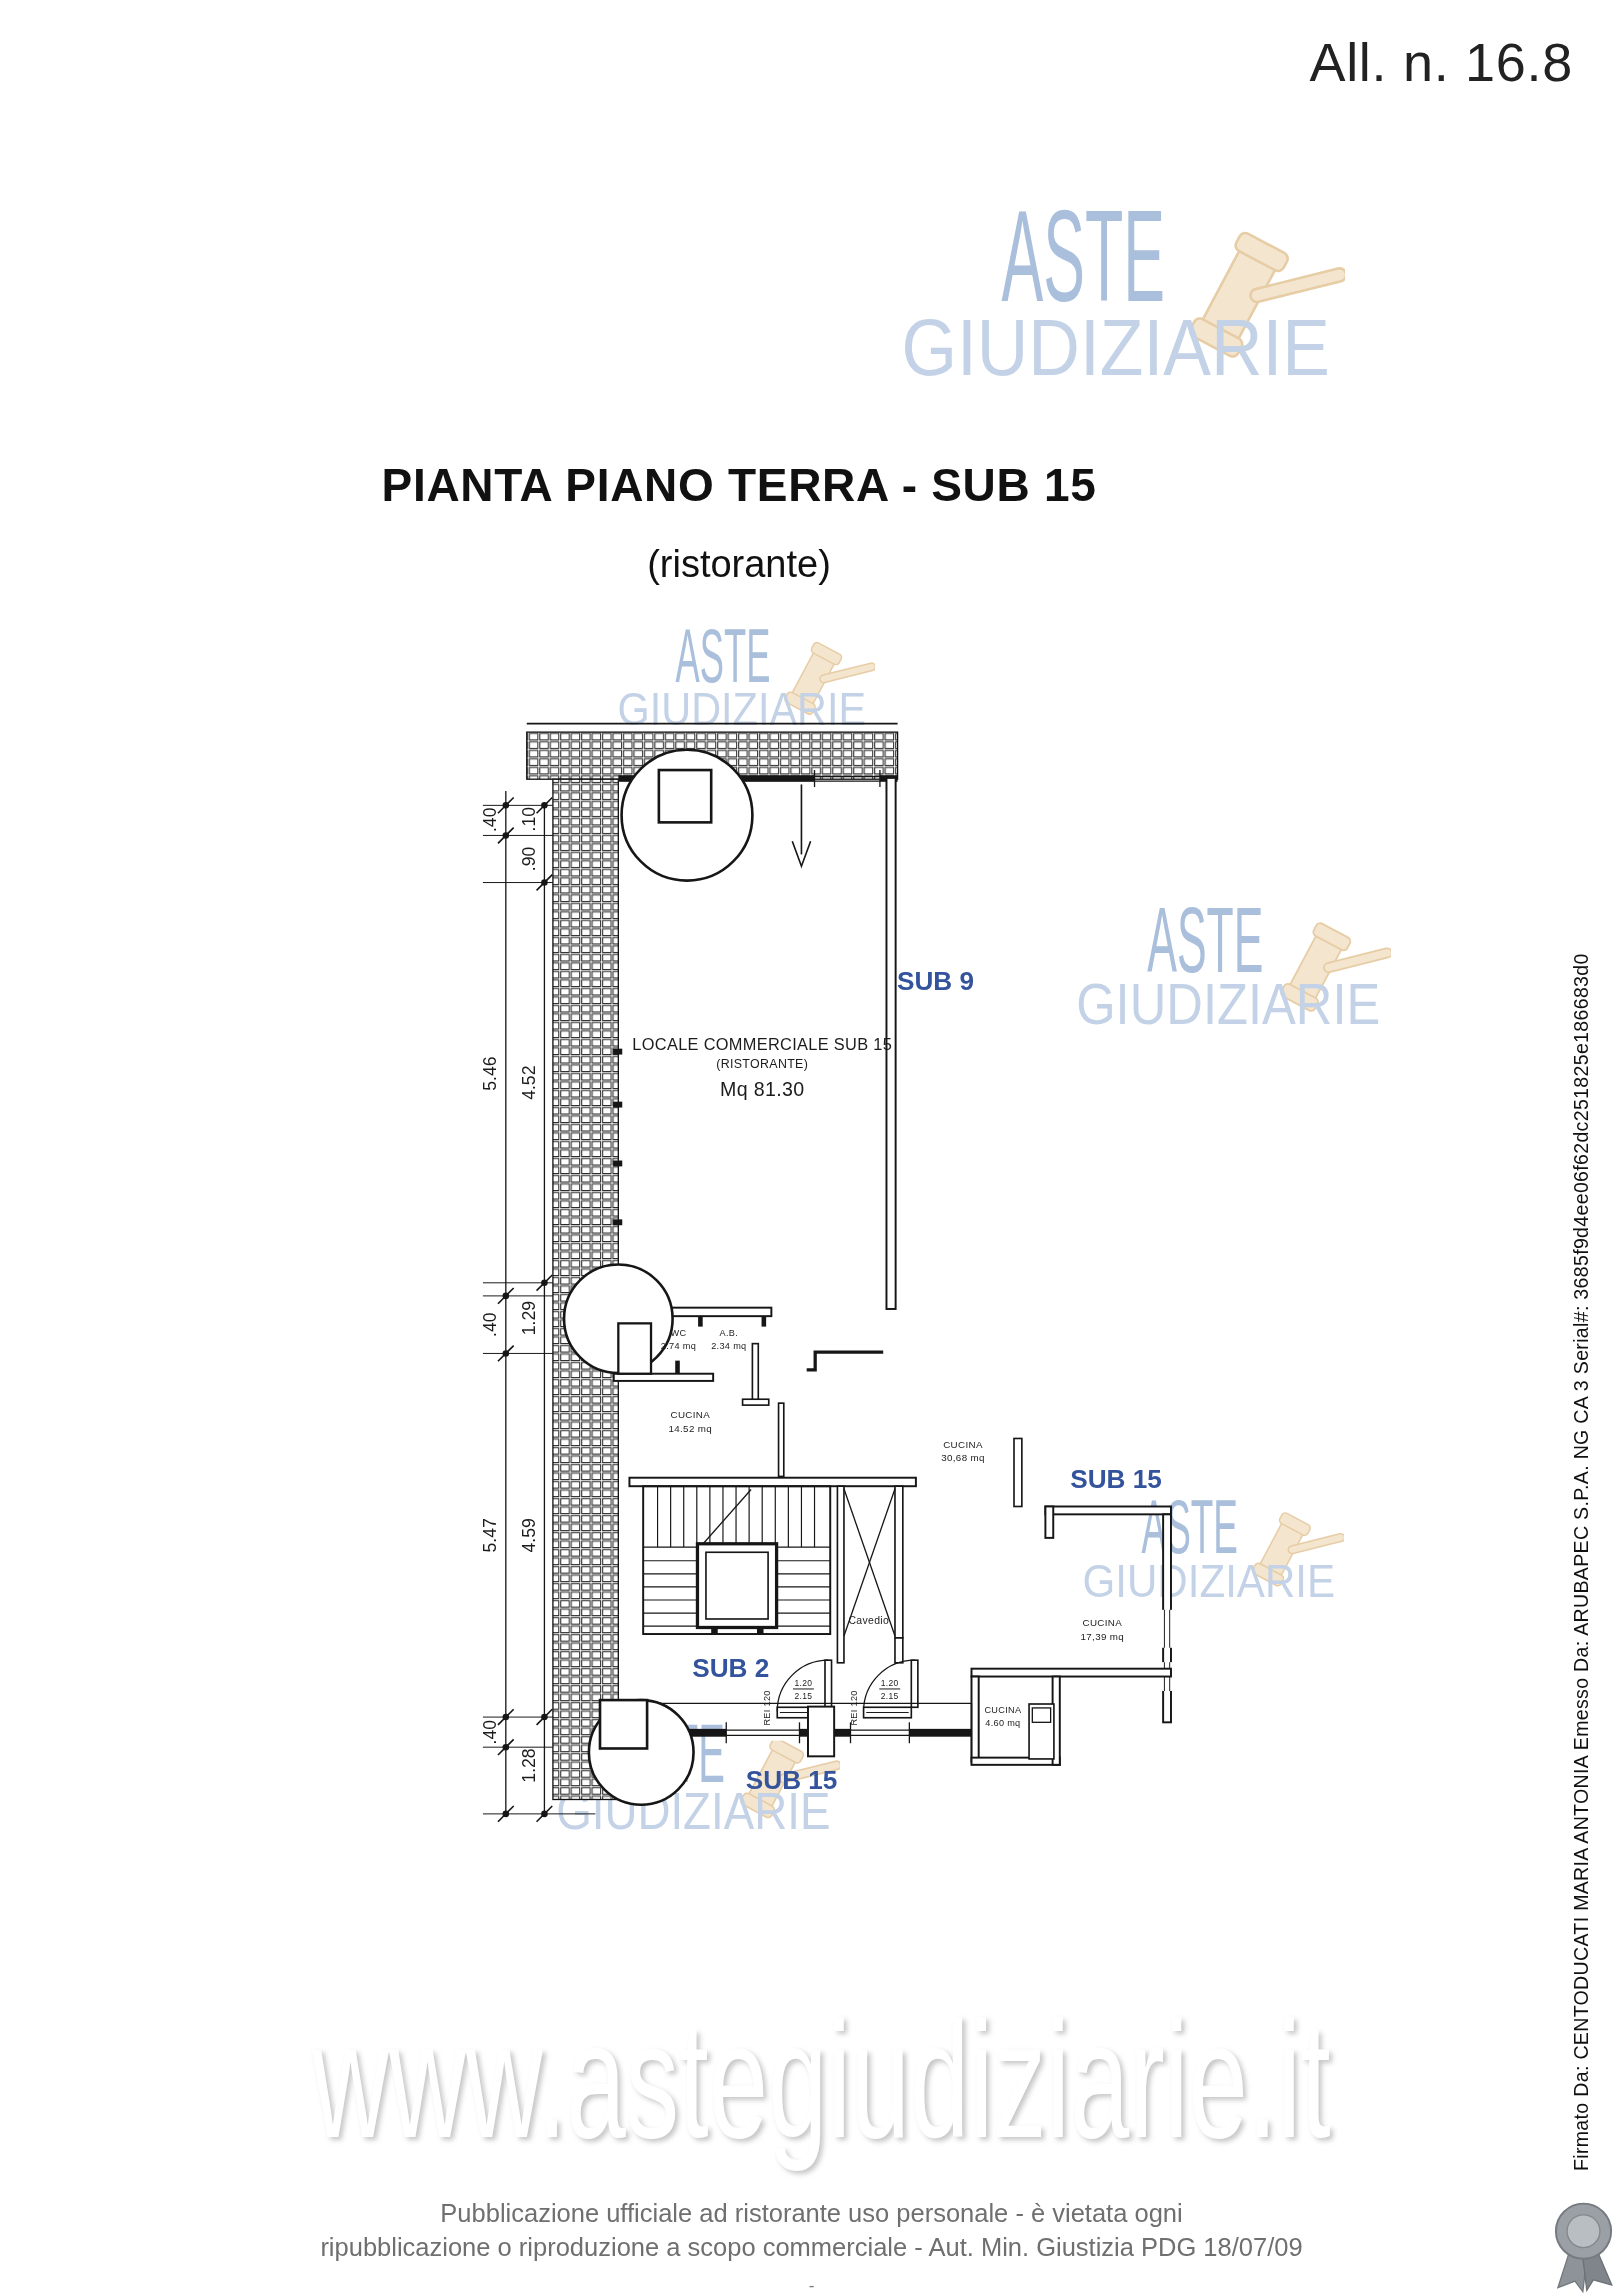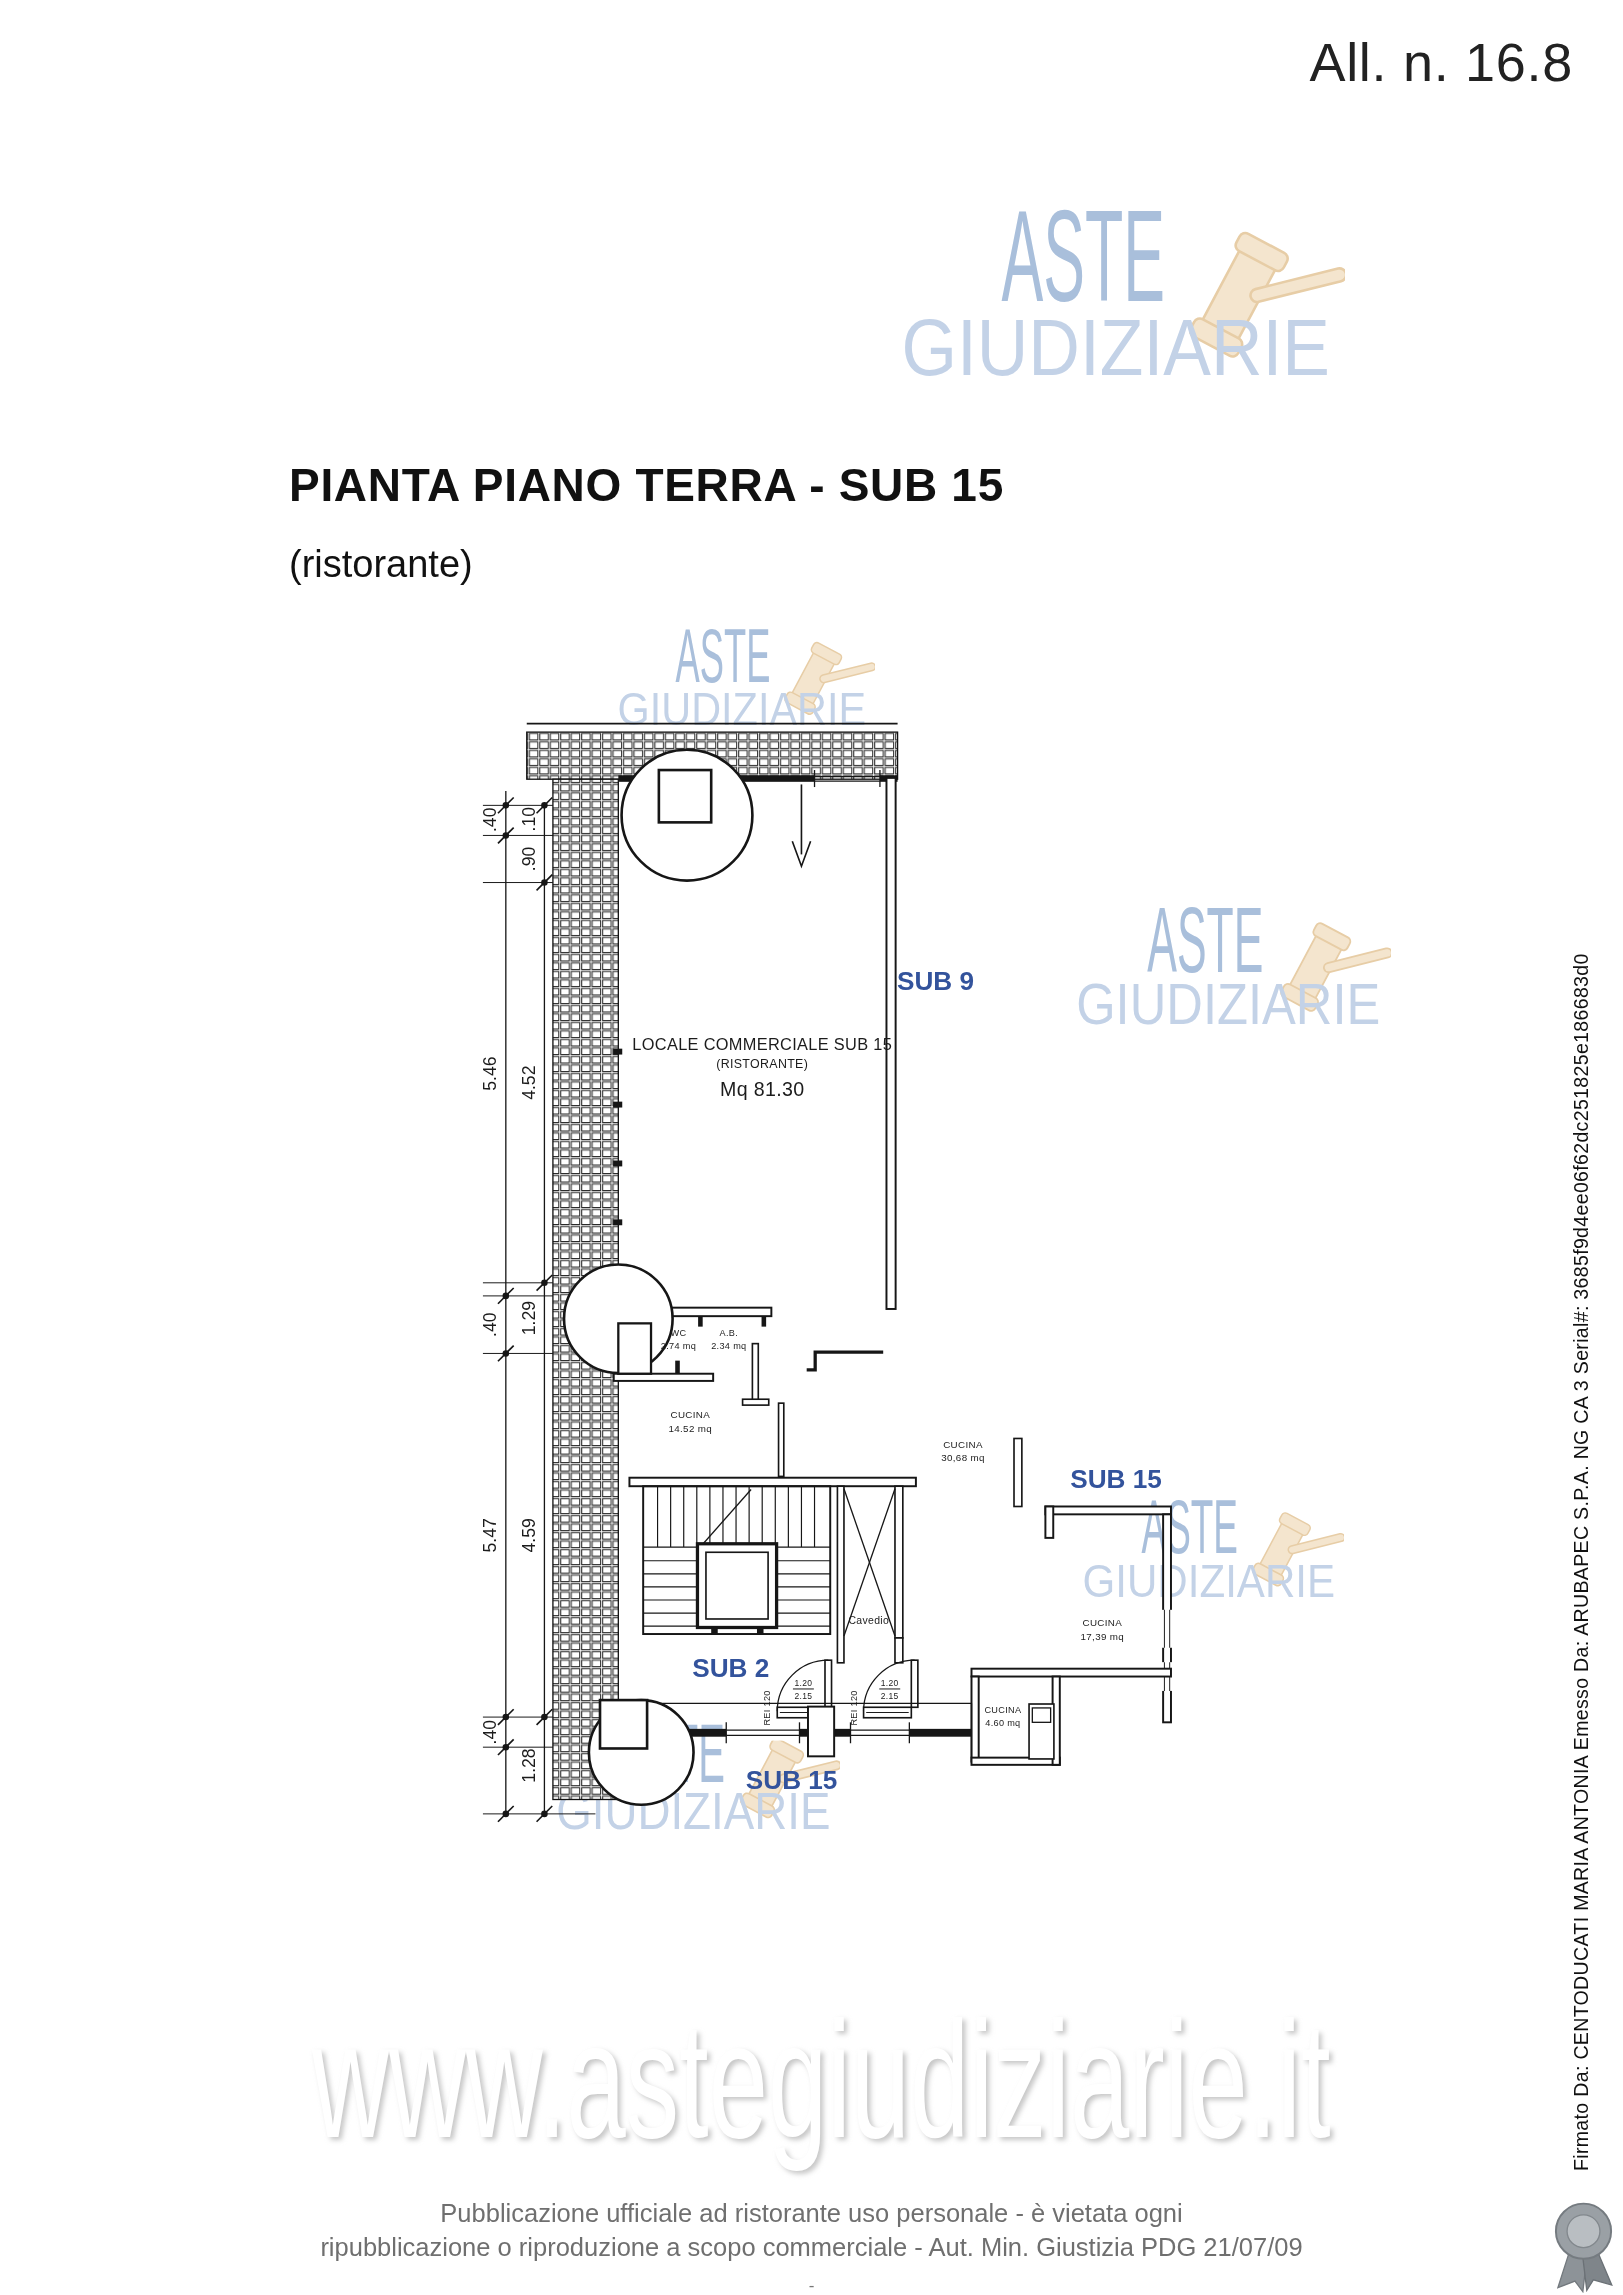--- a/index.html
+++ b/index.html
@@ -2,21 +2,21 @@
 <html style="font-size:10.5px"><head>
 <meta charset="utf-8">
 <style>
   html,body{margin:0;padding:0;background:#ffffff;}
   body{width:1623px;height:2295px;position:relative;overflow:hidden;
        font-family:"Liberation Sans",sans-serif;color:#1a1a1a;}
   .abs{position:absolute;}
   
   #attachment{top:31px;right:50px;font-size:54px;color:#222;letter-spacing:0.7px;margin-left:36px;}
   
-  #title-block{left:289px;top:458px;width:916px;text-align:left;}
+  #title-block{left:281px;top:458px;width:916px;text-align:center;}
   #title-line1{font-size:46px;font-weight:700;letter-spacing:0.7px;color:#111;}
   #title-line2{font-size:38px;font-weight:400;margin-top:31px;color:#111;}
   
   .logo{pointer-events:none;}
   .logo text{font-family:"Liberation Sans",sans-serif;}
   
   #plan-wrap{left:445px;top:707px;width:811px;height:1132px;}
   svg text{font-family:"Liberation Sans",sans-serif;}
   .wall{stroke:#161616;fill:#ffffff;}
   .blk{fill:#161616;}
@@ -387,16 +387,16 @@
 
 <svg class="abs" id="rosette" viewBox="0 0 102 146">
   <path d="M30 82 L12 138 L38 128 L50 144 L56 92 Z" fill="#8d9398" stroke="#73797e" stroke-width="2"></path>
   <path d="M72 82 L94 134 L66 126 L56 142 L50 92 Z" fill="#7f858a" stroke="#6b7176" stroke-width="2"></path>
   <circle cx="51" cy="52" r="42" fill="#9aa0a5" stroke="#757b80" stroke-width="3"></circle>
   <circle cx="51" cy="52" r="25" fill="#b9bec2" stroke="#82888d" stroke-width="2"></circle>
 </svg>
 
 <div class="abs" id="footer">
   <div>Pubblicazione ufficiale ad ristorante uso personale - è vietata ogni</div>
-  <div>ripubblicazione o riproduzione a scopo commerciale - Aut. Min. Giustizia PDG 21/07/09</div>
+  <div>ripubblicazione o riproduzione a scopo commerciale - Aut. Min. Giustizia PDG 18/07/09</div>
   <div class="dash">-</div>
 </div>
 
 
 </body></html>

